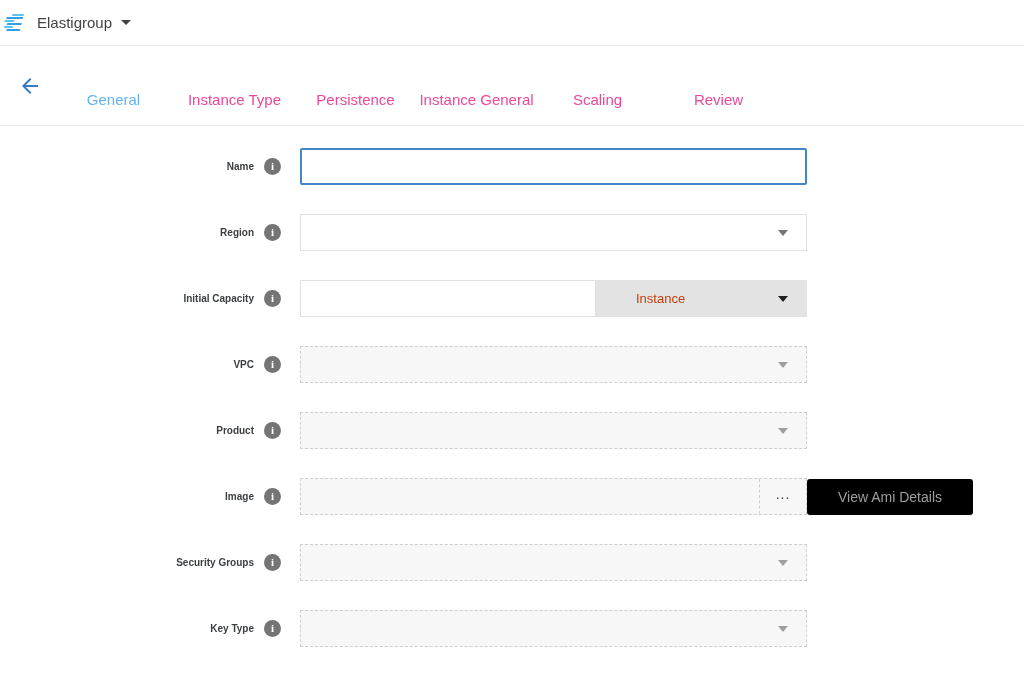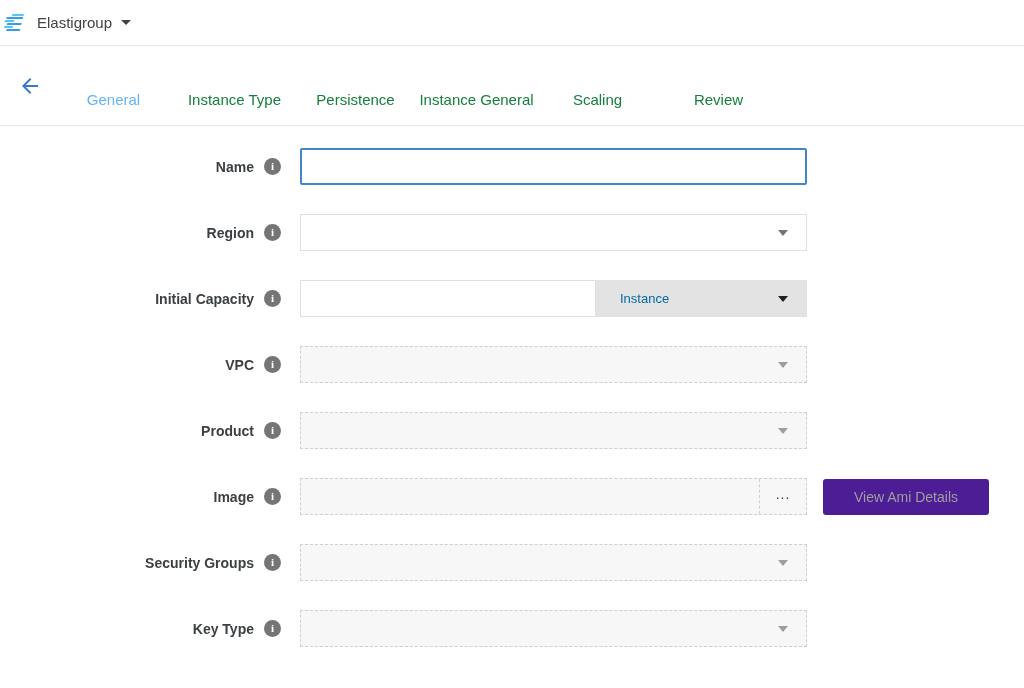--- a/index.html
+++ b/index.html
@@ -21,30 +21,30 @@
   .hdr-caret { margin-left:9px; width:0; height:0;
     border-left:5px solid transparent; border-right:5px solid transparent;
     border-top:5px solid #424242; }
 
   
   .tabbar { height:80px; border-bottom:1px solid #e9e9e9;
     display:flex; align-items:center; position:relative; }
   .back-btn { position:absolute; left:18px; top:28px; width:24px; height:24px;
     cursor:pointer; display:flex; align-items:center; justify-content:center; }
   .tabs { display:flex; margin-left:53px;margin-top:27px; }
-  .tab { width:121px; text-align:center; font-size:15px; color:#15803d;
+  .tab { width:121px; text-align:center; font-size:15px; color:#ec4899;
     cursor:pointer; white-space:nowrap; }
   .tab.active { color:#64b4f0; }
 
   
   .form { padding-top:22px; }
   .row { display:flex; align-items:center; height:37px; margin-bottom:29px; }
   .label-cell { width:300px; display:flex; align-items:center;
     justify-content:flex-end; padding-right:19px; }
-  .f-label { font-size:14px; font-weight:bold; color:#3c4043; margin-right:10px;
+  .f-label { font-size:10px; font-weight:bold; color:#3c4043; margin-right:10px;
     white-space:nowrap; }
   .info { width:17px; height:17px; border-radius:50%; background:#757575;
     color:#ffffff; font-size:11px; font-weight:bold; line-height:17px;
     text-align:center; font-family:"Liberation Serif", serif; cursor:pointer;
     flex-shrink:0; }
 
   .field { width:507px; height:37px; position:relative; }
   .input-focused { width:100%; height:100%; border:2px solid #4285c8;
     border-radius:2px; background:#fff; outline:none; padding:0 12px;
     font-size:13px; color:#424242; }
@@ -57,31 +57,31 @@
     border-right:5px solid transparent; border-top:6px solid #757575; }
   .caret.light { border-top-color:#9e9e9e; }
   .caret.dark { border-top-color:#212121; }
 
   
   .split { display:flex; }
   .ic-input { width:296px; height:37px; border:1px solid #e0e0e0;
     background:#fff; outline:none; padding:0 12px; font-size:13px;
     color:#424242; }
   .ic-unit { flex:1; height:37px; background:#e3e3e3; position:relative;
-    display:flex; align-items:center; padding-left:24px; font-size:13px;
-    color:#0369a1; cursor:pointer; }
+    display:flex; align-items:center; padding-left:40px; font-size:13px;
+    color:#c2410c; cursor:pointer; }
 
   
   .image-box { display:flex; border:1px dashed #cfcfcf; background:#f7f7f7; }
   .image-input { flex:1; height:100%; }
   .browse { width:47px; display:flex; align-items:center; justify-content:center;
     border-left:1px dashed #cfcfcf; color:#424242; font-size:14px;
     letter-spacing:1px; cursor:pointer; padding-bottom:6px; }
 
-  .action-btn { margin-left:16px; width:166px; height:36px; background:#4c1d95;
+  .action-btn { margin-left:0; width:166px; height:36px; background:#000000;
     border:none; border-radius:3px; color:#9e9e9e; font-size:14px;
     font-family:"Liberation Sans", sans-serif; cursor:pointer; }
 </style>
 </head>
 <body>
 
 <div class="header">
   <div class="logo">
     <i></i>
       <i></i>

